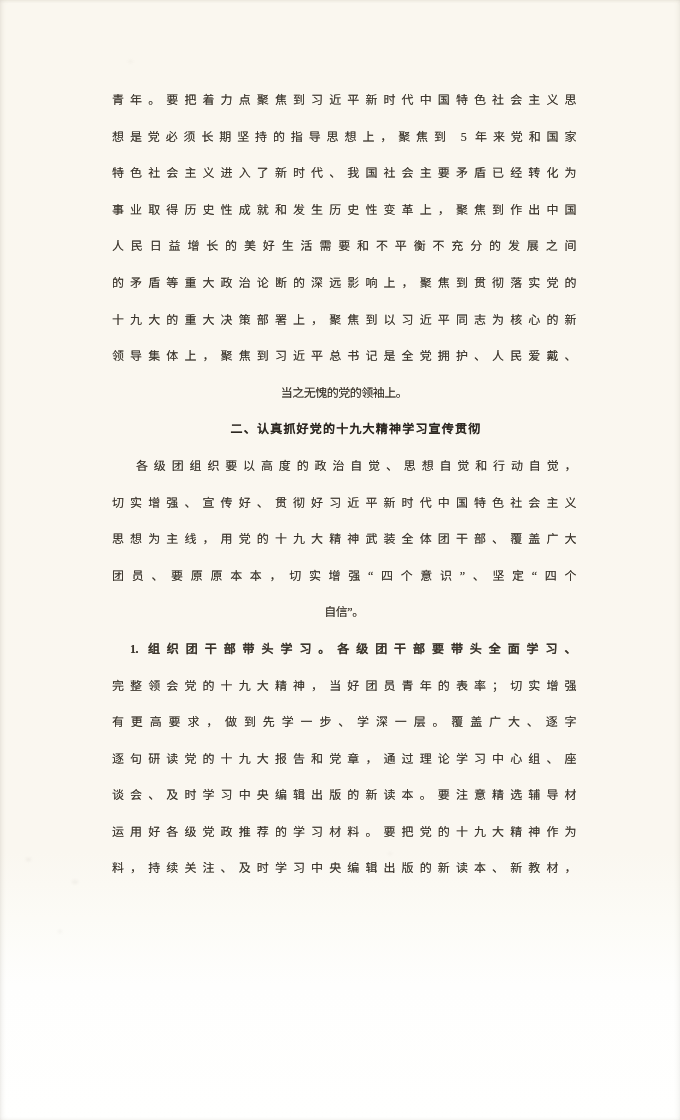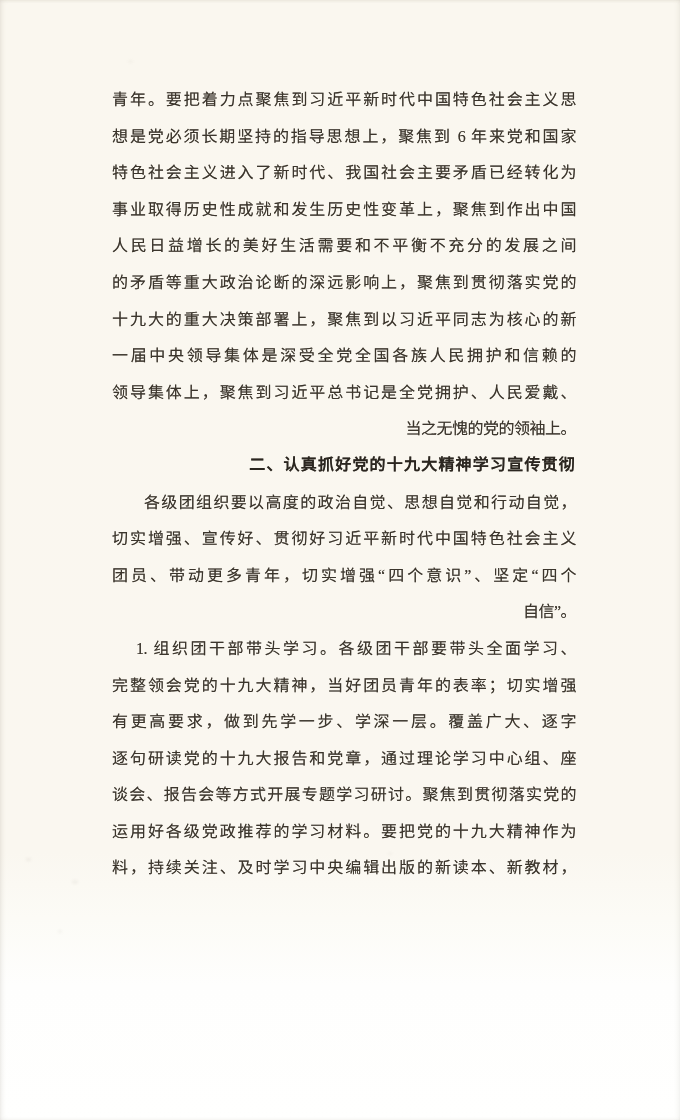--- a/index.html
+++ b/index.html
@@ -20,63 +20,63 @@
   .sp2{left:72px;top:880px;width:6px;height:4px;opacity:.10;}
   .sp3{left:58px;top:930px;width:4px;height:3px;opacity:.10;}
   .sp4{left:388px;top:852px;width:4px;height:3px;opacity:.08;}
   .sp5{left:128px;top:60px;width:5px;height:3px;opacity:.08;}
 
   .textblock{
     position:absolute;left:112px;top:82px;width:464px;
     color:#3b352c;
   }
   .line{
-    font-size:16px;
+    font-size:12px;
     letter-spacing:-0.5px;
     line-height:36.6px;
     height:36.6px;
     white-space:normal;
     text-shadow:0 0 .4px rgba(59,53,44,.55);
   }
   .jl{ text-align:justify; text-align-last:justify; text-justify:inter-character; }
-  .pl{ text-align:right; }
+  .pl{ text-align:center; }
   .ind{ text-indent:2em; }
-  .ind-sm{ text-indent:1.5em; }
+  .ind-sm{ text-indent:1.5em;font-weight:bold; }
   .head{
-    font-family:Liberation Mono, monospace;
+    font-family:Liberation Sans, sans-serif;
     font-weight:700;color:#2b2620;
     letter-spacing:1.2px;
   }
 </style>
 </head>
 <body>
 
 <div class="scan-edges"></div>
 <div class="speckle sp1"></div>
 <div class="speckle sp2"></div>
 <div class="speckle sp3"></div>
 <div class="speckle sp4"></div>
 <div class="speckle sp5"></div>
 
 <div class="textblock">
   <div class="line jl">青年。要把着力点聚焦到习近平新时代中国特色社会主义思</div>
-  <div class="line jl">想是党必须长期坚持的指导思想上，聚焦到 6 年来党和国家</div>
+  <div class="line jl">想是党必须长期坚持的指导思想上，聚焦到 5 年来党和国家</div>
   <div class="line jl">特色社会主义进入了新时代、我国社会主要矛盾已经转化为</div>
   <div class="line jl">事业取得历史性成就和发生历史性变革上，聚焦到作出中国</div>
   <div class="line jl">人民日益增长的美好生活需要和不平衡不充分的发展之间</div>
   <div class="line jl">的矛盾等重大政治论断的深远影响上，聚焦到贯彻落实党的</div>
   <div class="line jl">十九大的重大决策部署上，聚焦到以习近平同志为核心的新</div>
-  <div class="line jl">一届中央领导集体是深受全党全国各族人民拥护和信赖的</div>
   <div class="line jl">领导集体上，聚焦到习近平总书记是全党拥护、人民爱戴、</div>
   <div class="line pl">当之无愧的党的领袖上。</div>
   <div class="line pl ind head">二、认真抓好党的十九大精神学习宣传贯彻</div>
   <div class="line jl ind">各级团组织要以高度的政治自觉、思想自觉和行动自觉，</div>
   <div class="line jl">切实增强、宣传好、贯彻好习近平新时代中国特色社会主义</div>
-  <div class="line jl">团员、带动更多青年，切实增强“四个意识”、坚定“四个</div>
+  <div class="line jl">思想为主线，用党的十九大精神武装全体团干部、覆盖广大</div>
+  <div class="line jl">团员、要原原本本，切实增强“四个意识”、坚定“四个</div>
   <div class="line pl">自信”。</div>
   <div class="line jl ind-sm">1. 组织团干部带头学习。各级团干部要带头全面学习、</div>
   <div class="line jl">完整领会党的十九大精神，当好团员青年的表率；切实增强</div>
   <div class="line jl">有更高要求，做到先学一步、学深一层。覆盖广大、逐字</div>
   <div class="line jl">逐句研读党的十九大报告和党章，通过理论学习中心组、座</div>
-  <div class="line jl">谈会、报告会等方式开展专题学习研讨。聚焦到贯彻落实党的</div>
+  <div class="line jl">谈会、及时学习中央编辑出版的新读本。要注意精选辅导材</div>
   <div class="line jl">运用好各级党政推荐的学习材料。要把党的十九大精神作为</div>
   <div class="line jl">料，持续关注、及时学习中央编辑出版的新读本、新教材，</div>
 </div>
 
 </body></html>

